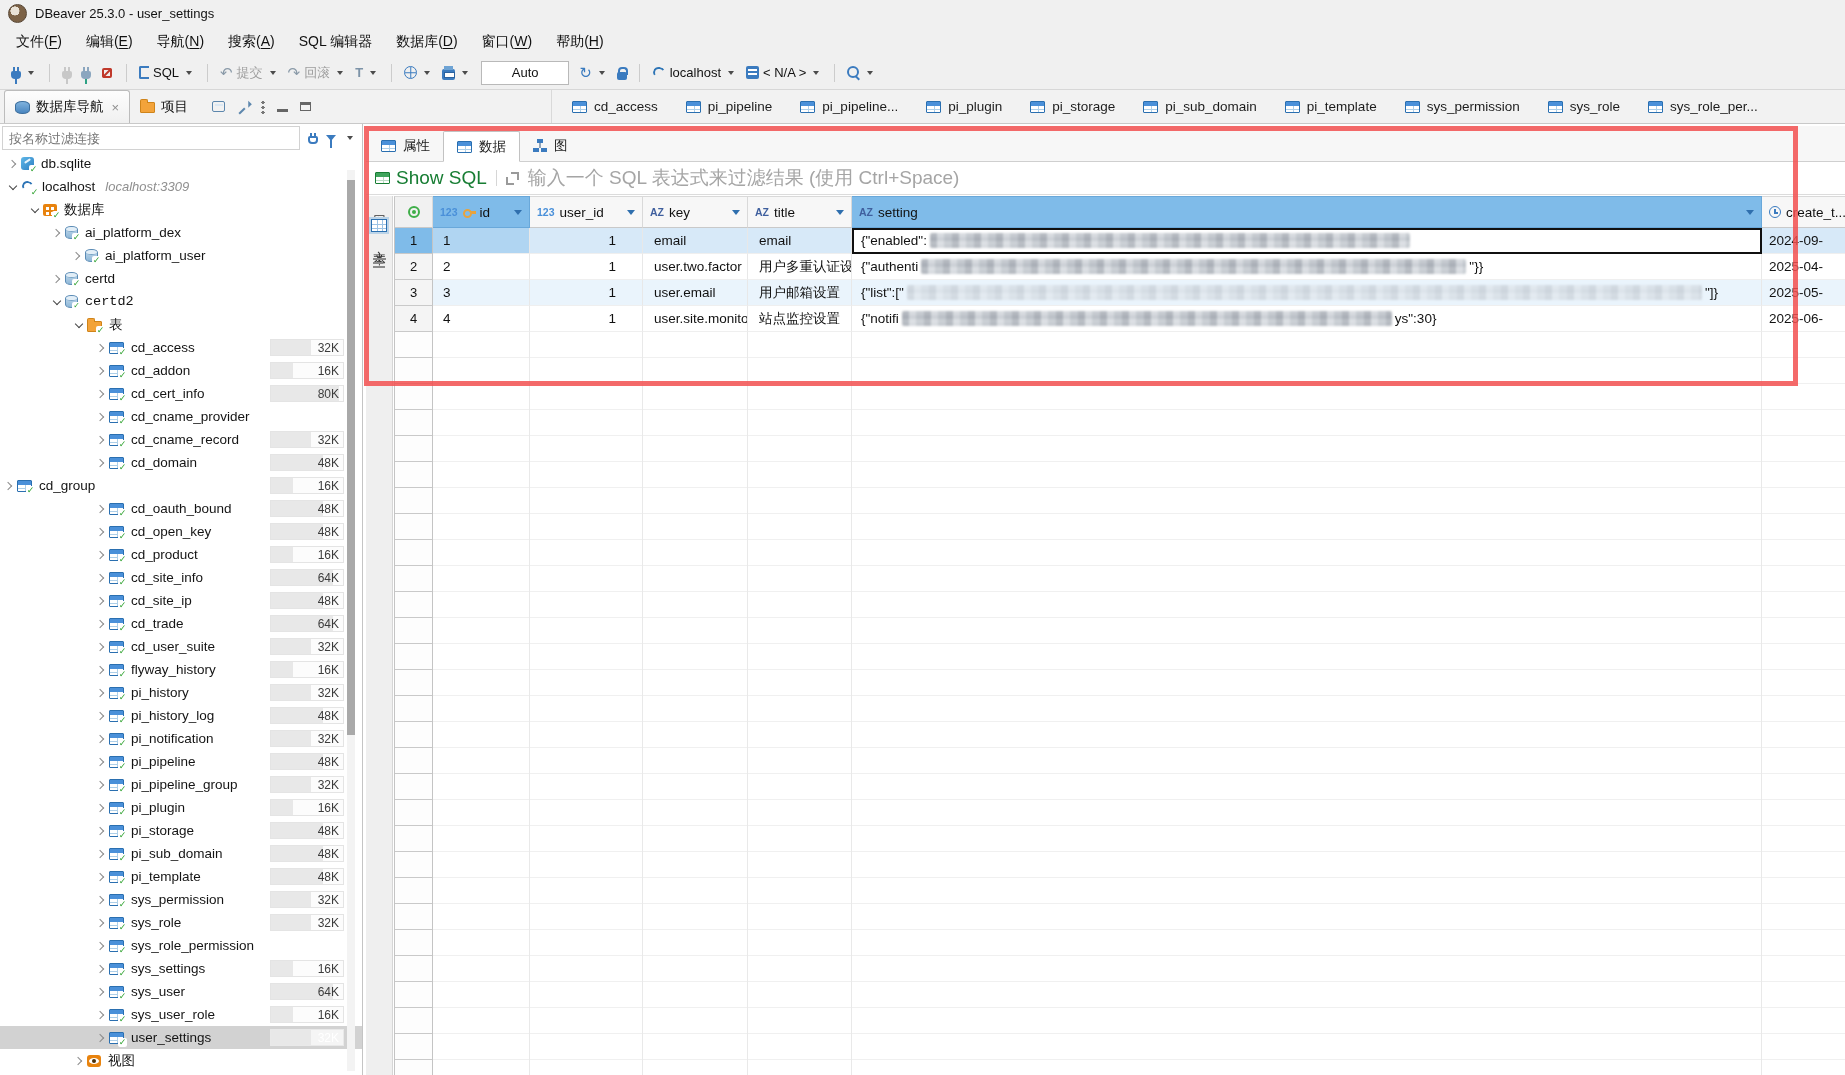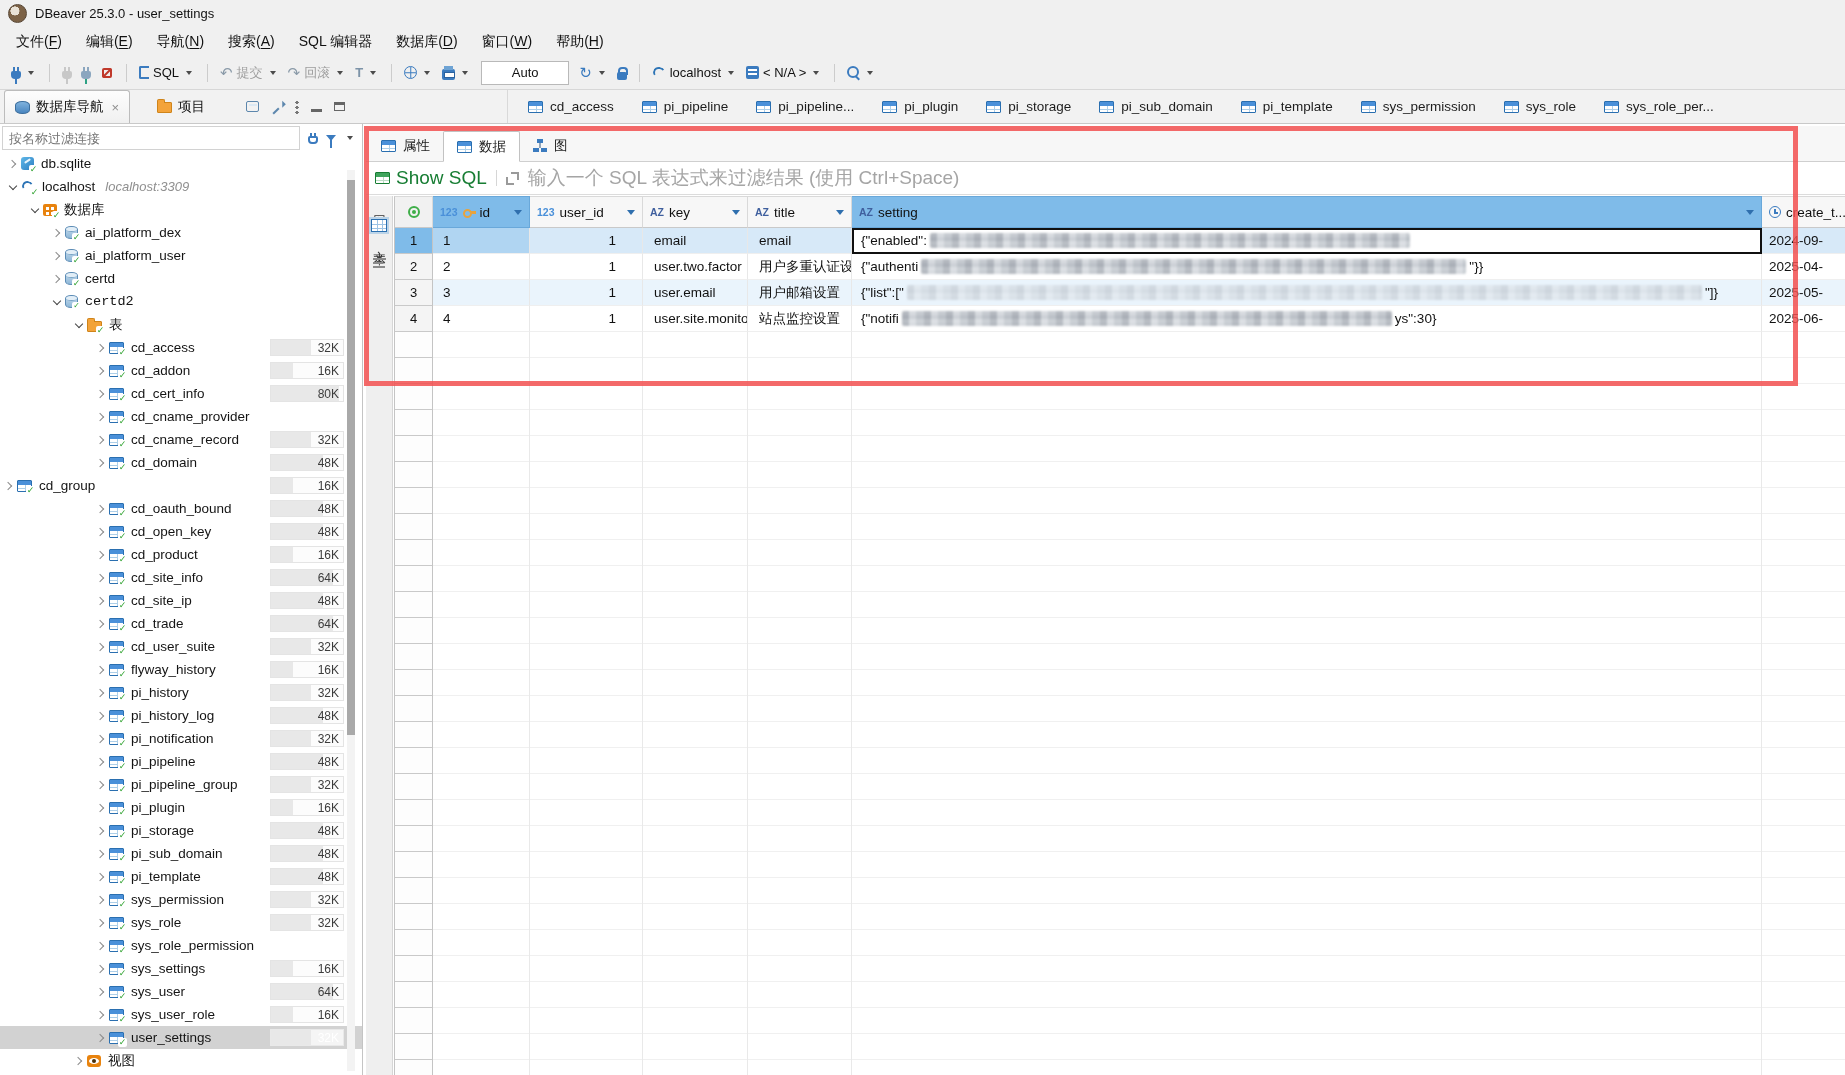--- a/index.html
+++ b/index.html
@@ -50,21 +50,21 @@
   .ic-dolphin{width:14px;height:13px;}
   .ic-dolphin::before{content:"";position:absolute;inset:1px;border:2.5px solid #2e75b6;border-right-color:transparent;border-bottom-color:transparent;border-radius:50% 50% 0 50%;transform:rotate(12deg);}
   .ic-dbsel{width:13px;height:13px;background:#3b7bbf;border-radius:2px;}
   .ic-dbsel::before{content:"";position:absolute;left:2px;top:3px;right:2px;height:2px;background:#fff;box-shadow:0 4px #fff;}
   .ic-search{width:13px;height:13px;}
   .ic-search::before{content:"";position:absolute;left:0;top:0;width:8px;height:8px;border:2px solid #3b7bbf;border-radius:50%;}
   .ic-search::after{content:"";position:absolute;right:0;bottom:0;width:5px;height:2px;background:#3b7bbf;transform:rotate(45deg);}
 
   
   .tabrow{left:0;top:90px;width:100%;height:34px;background:#f2f2f2;border-bottom:1px solid #c9c9c9;display:flex;align-items:stretch;box-sizing:border-box;}
-  .panel-tabs{width:508px;flex:none;display:flex;align-items:center;gap:17px;padding-left:4px;box-sizing:border-box;border-right:1px solid #d9d9d9;}
+  .panel-tabs{width:552px;flex:none;display:flex;align-items:center;gap:0;padding-left:4px;box-sizing:border-box;border-right:1px solid #d9d9d9;}
   .ptab{display:flex;align-items:center;gap:6px;padding:0 10px;height:100%;font-size:13.5px;}
   .ptab.active{background:linear-gradient(#fdfdfd,#f0f0f0);border:1px solid #bcbcbc;border-bottom:none;border-radius:3px 3px 0 0;box-sizing:border-box;}
   .ptab .close{color:#8f8f8f;font-size:13px;margin-left:2px;}
   .panel-icons{display:flex;align-items:center;gap:12px;margin-left:14px;color:#777;}
   .ic-navdb{width:15px;height:13px;background:linear-gradient(#7fb2dd,#4a86c0);border-radius:7px/4px;border:1px solid #3d6f9e;}
   .ic-folder{width:15px;height:11px;background:#f3a33a;border:1px solid #cf841a;border-radius:1px;margin-top:2px;}
   .ic-folder::before{content:"";position:absolute;top:-4px;left:-1px;width:6px;height:3px;background:#f3a33a;border:1px solid #cf841a;border-bottom:none;border-radius:2px 2px 0 0;}
   .ic-console{width:13px;height:11px;border:1.5px solid #5d87ad;border-radius:2px;background:linear-gradient(#dce9f4,#dce9f4) 2px 2px/8px 2px no-repeat;}
   .ic-linkarr{width:12px;height:12px;}
   .ic-linkarr::before{content:"";position:absolute;left:1px;bottom:1px;width:8px;height:2px;background:#5d87ad;transform:rotate(-45deg);}
@@ -436,21 +436,21 @@
           <span class="caret"></span>
           <span class="tico checked" data-icon="schema"></span>
           <span class="tlabel">ai_platform_dex</span>
 
           <span class="tspace"></span>
           <span class="tbadge hidden">
             <span class="tsize"></span>
           </span>
         </div>
 
-        <div class="tree-row" style="padding-left: 48px;">
+        <div class="tree-row" style="padding-left: 68px;">
           <span class="caret"></span>
           <span class="tico checked" data-icon="schema"></span>
           <span class="tlabel">ai_platform_user</span>
 
           <span class="tspace"></span>
           <span class="tbadge hidden">
             <span class="tsize"></span>
           </span>
         </div>
 

